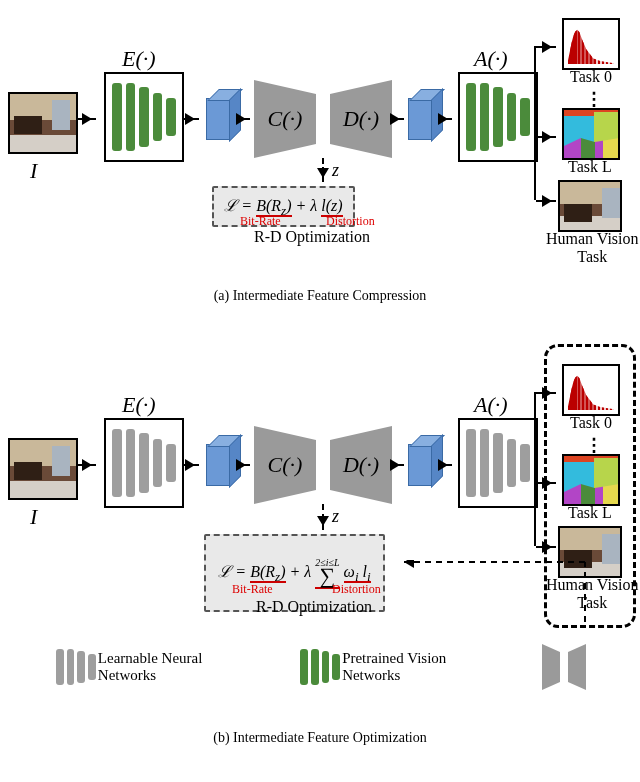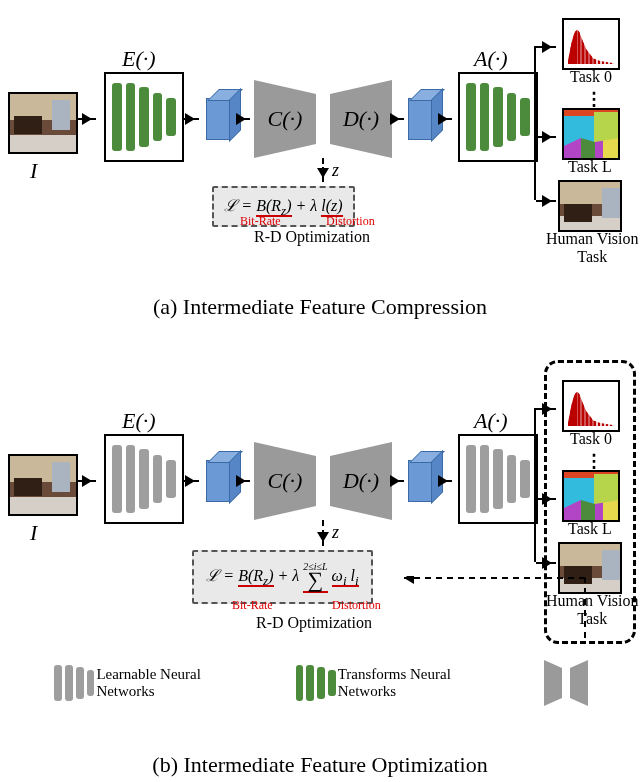--- a/index.html
+++ b/index.html
@@ -10,22 +10,22 @@
     width: 640px;
   }
   .figure {
     position: relative;
     width: 640px;
   }
   .panel-a { height: 280px; }
   .panel-b { height: 400px; }
   .caption {
     text-align: center;
-    font-size: 22px;
-    margin: 14px 0 18px 0;
+    font-size: 14px;
+    margin: 8px 0 18px 0;
     font-family: Liberation Serif, serif;
   }
   
   .room {
     position: absolute;
     width: 66px; height: 58px;
     border: 2px solid #000;
     background:
       linear-gradient(180deg, #c9b89a 0 45%, #6a4a38 45% 70%, #d5cfc7 70% 100%);
     overflow: hidden;
@@ -355,21 +355,21 @@
   <span class="vdots" style="left:585px;top:112px">⋮</span>
   <div class="task-icon seg" style="left:562px;top:132px"></div>
   <span class="lbl-small" style="left:568px;top:182px">Task L</span>
   <div class="room" style="left:558px;top:204px;width:60px;height:48px"></div>
   <span class="lbl-small" style="left:546px;top:254px;white-space:pre;text-align:center">Human Vision
 Task</span>
 
   <span class="lbl-italic" style="left:332px;top:184px;font-size:18px">z</span>
   <div class="dashed down arr" style="left:322px;top:182px;height:26px"></div>
 
-  <div class="loss" style="left:192px;top:212px;padding:9px 12px">
+  <div class="loss" style="left:204px;top:212px;padding:21px 12px">
     <span>ℒ = <span class="ub">B(R<sub>z</sub>)</span> + λ <span style="display:inline-block;vertical-align:middle;border-bottom:2px solid #c00;padding-bottom:4px;"><span style="font-size:10px;display:block;text-align:center">2≤i≤L</span><span style="font-size:22px;display:block;text-align:center;line-height:0.7">∑</span></span> <span class="ub">ω<sub>i</sub> l<sub>i</sub></span></span>
   </div>
   <span class="lbl-red" style="left:232px;top:260px">Bit-Rate</span>
   <span class="lbl-red" style="left:332px;top:260px">Distortion</span>
   <span class="lbl-small" style="left:256px;top:276px">R-D Optimization</span>
 
   <svg style="position:absolute;left:400px;top:238px;width:190px;height:80px">
     <path d="M185 62 L185 2 M185 2 L4 2" stroke="#000" stroke-width="2" stroke-dasharray="6 5" fill="none"></path>
     <polygon points="4,2 14,-4 14,8" fill="#000" transform="translate(0,0)"></polygon>
   </svg>
@@ -389,21 +389,21 @@
     </div>
     <div class="item">
       <div class="swatch">
           <div class="bars">
             <span class="bar g h80"></span>
             <span class="bar g h80"></span>
             <span class="bar g h70"></span>
             <span class="bar g h60"></span>
           </div>
         </div>
-      <span style="white-space:pre">Transforms Neural
+      <span style="white-space:pre">Pretrained Vision
 Networks</span>
     </div>
     <div class="item">
       <div class="swatch trap-sw">
         <svg viewBox="0 0 44 46">
             <polygon points="0,0 18,8 18,38 0,46" fill="#9a9a9a"></polygon>
             <polygon points="26,8 44,0 44,46 26,38" fill="#9a9a9a"></polygon>
           </svg>
       </div>
     </div>

